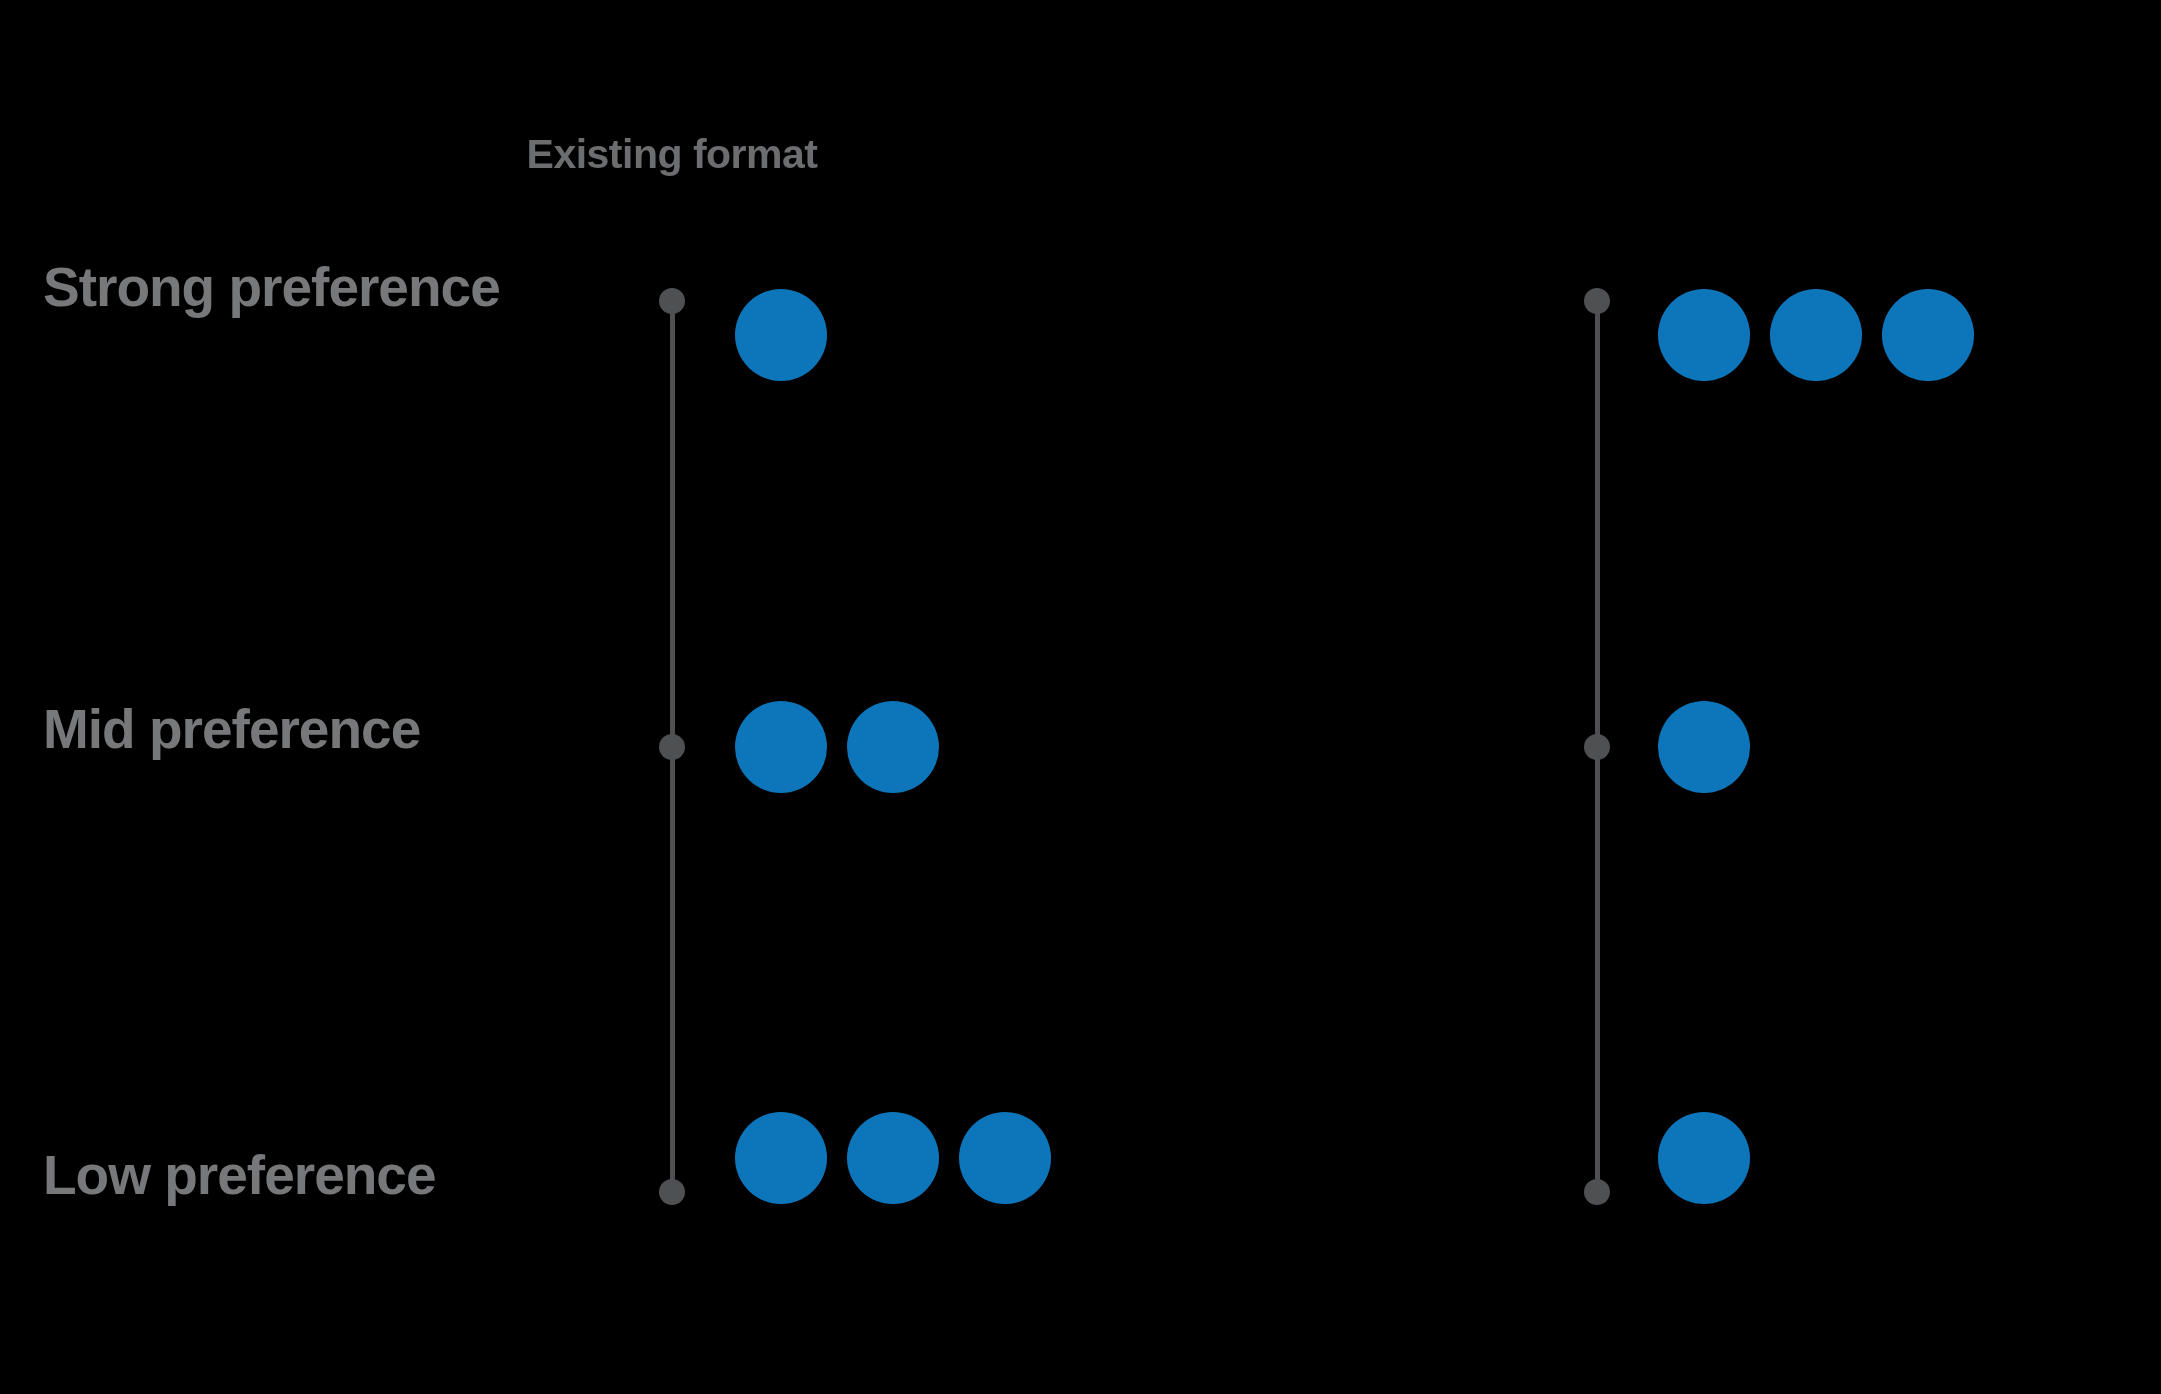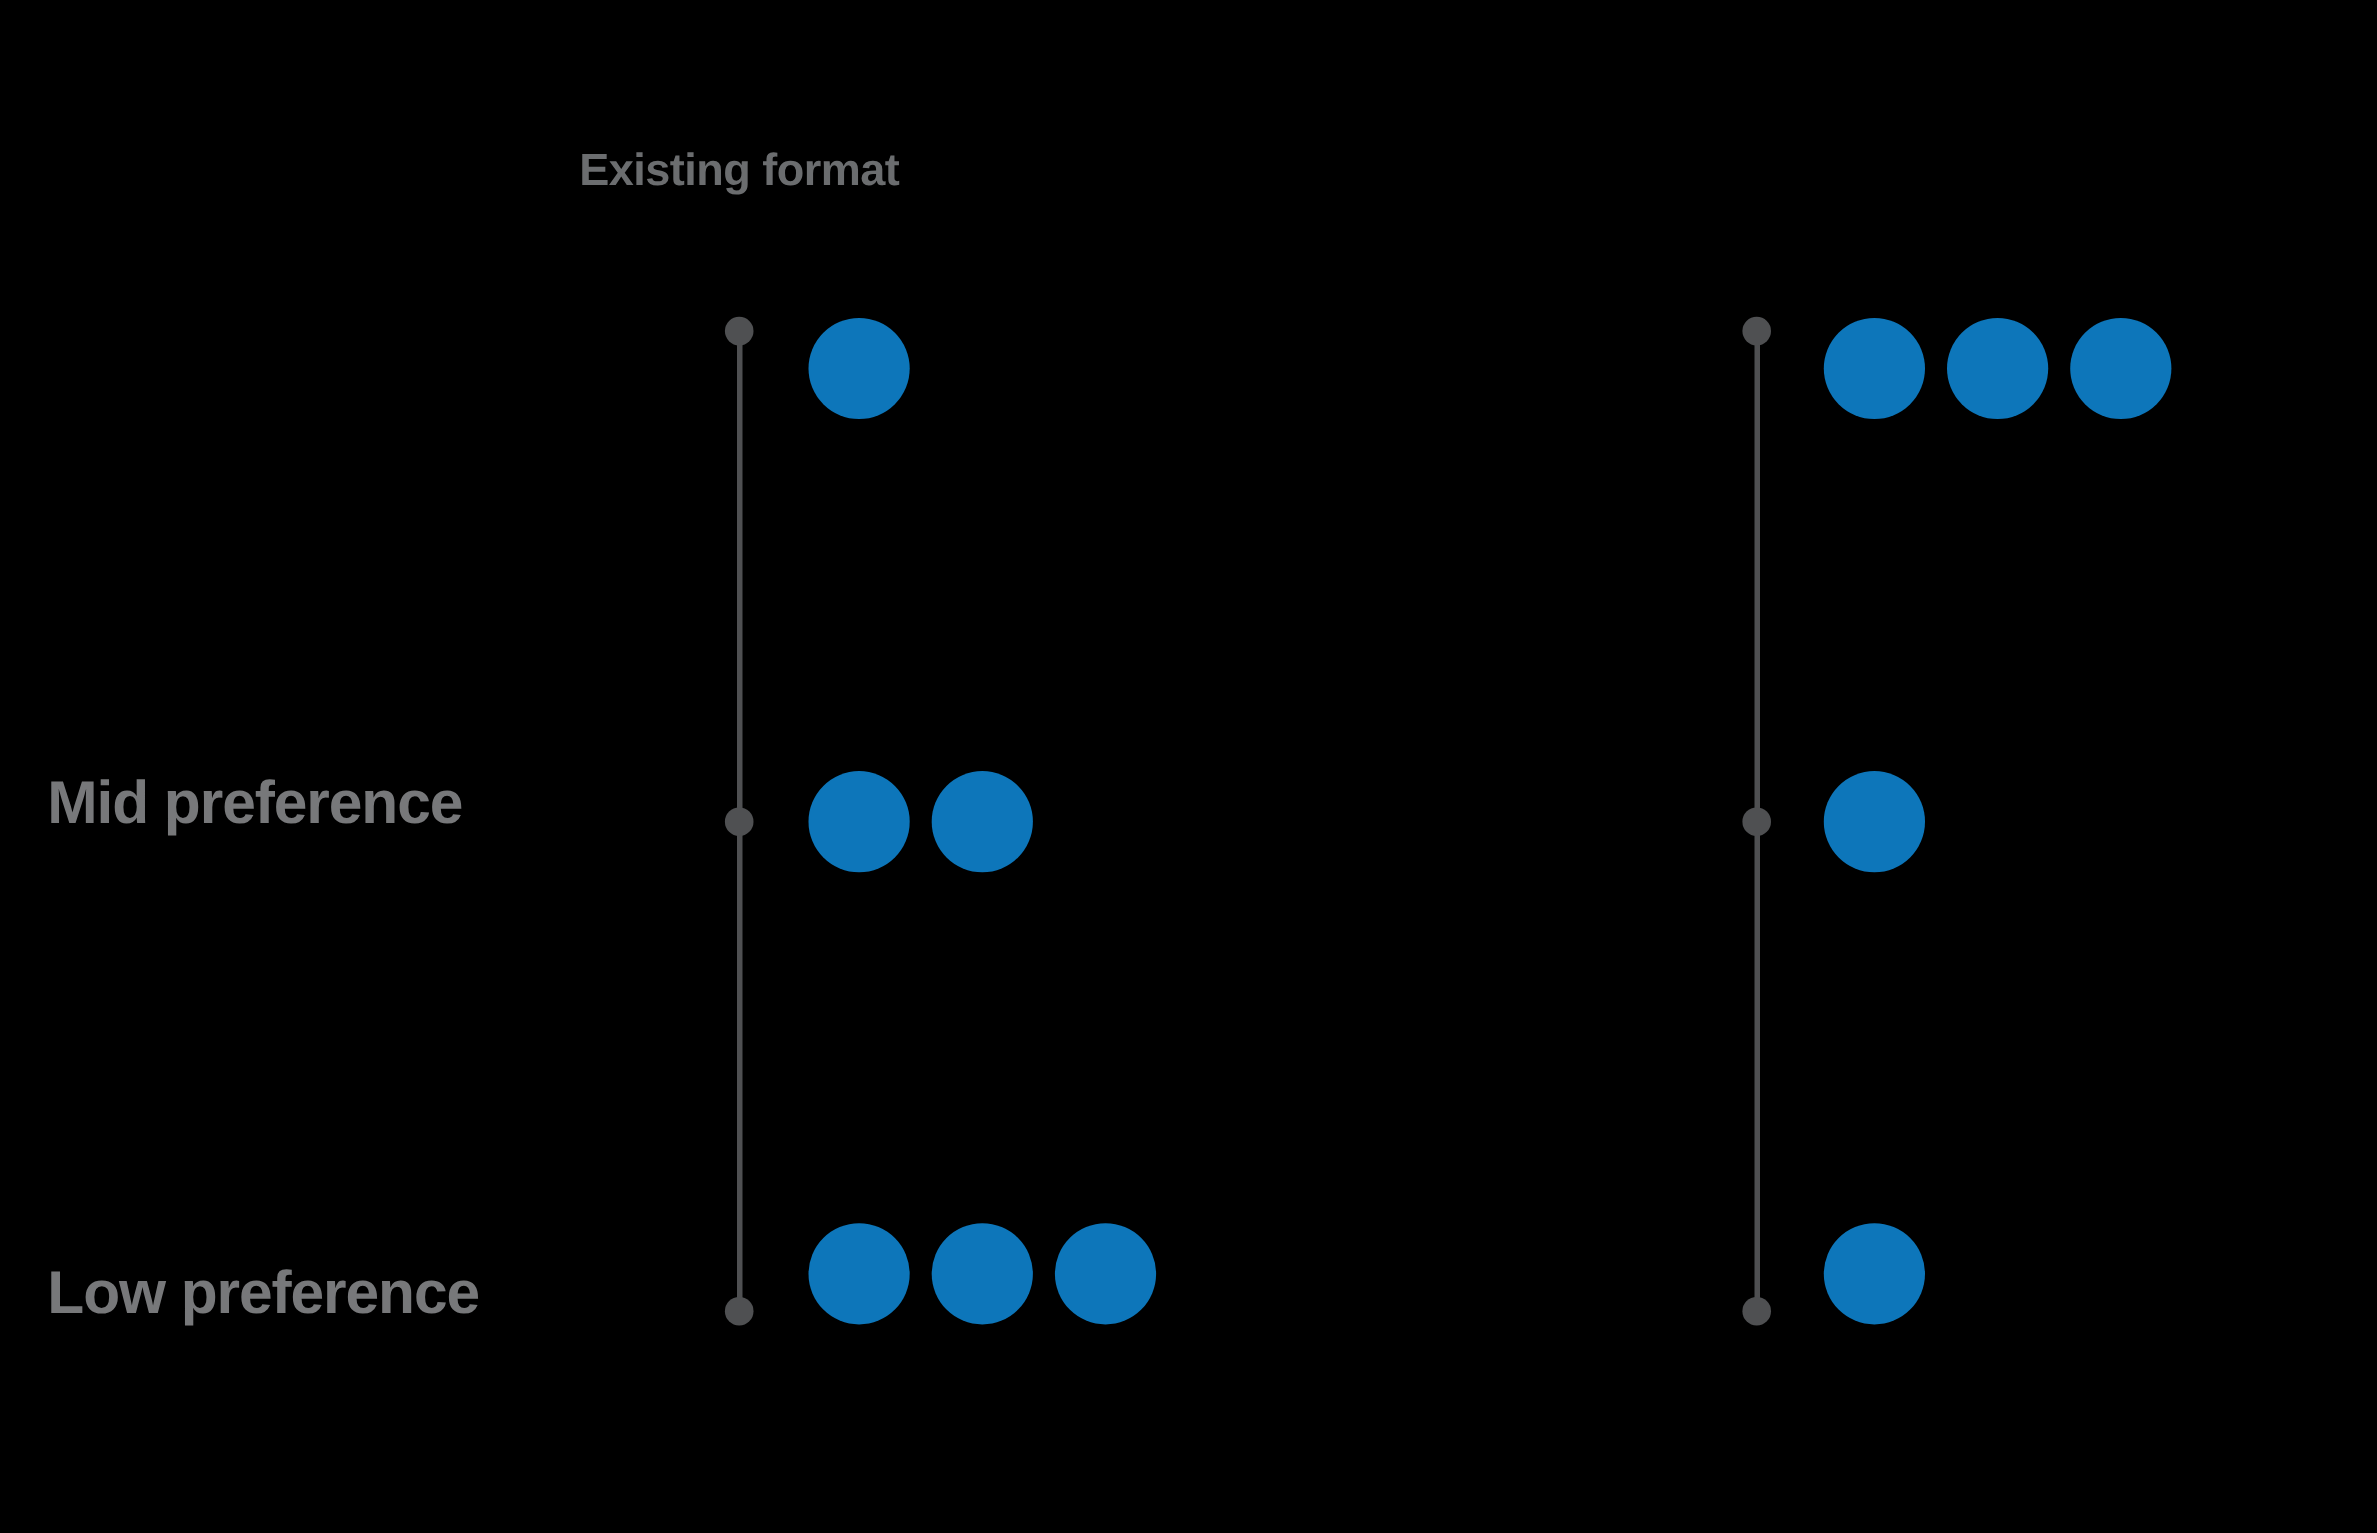--- a/index.html
+++ b/index.html
@@ -65,20 +65,21 @@
     flex: 0 0 auto;
   }
 </style>
 </head>
 <body>
 
 <div class="stage" style="--dot: #0d76ba; --axis: #4f5052; --row-label: #77787a; --header: #6b6d6f; --background: #000000;">
 
   <div class="col-header" style="left:672px">Existing format</div>
 
+  <div class="row-label" style="top:255px">Strong preference</div>
   <div class="row-label" style="top:1143px">Low preference</div>
   <div class="row-label" style="top:697px">Mid preference</div>
 
   <div class="axis" style="left:670px"></div>
   <div class="axis" style="left:1595px"></div>
 
   <div class="tick" style="left:659px;top:288px"></div>
   <div class="tick" style="left:659px;top:734px"></div>
   <div class="tick" style="left:659px;top:1179px"></div>
 

